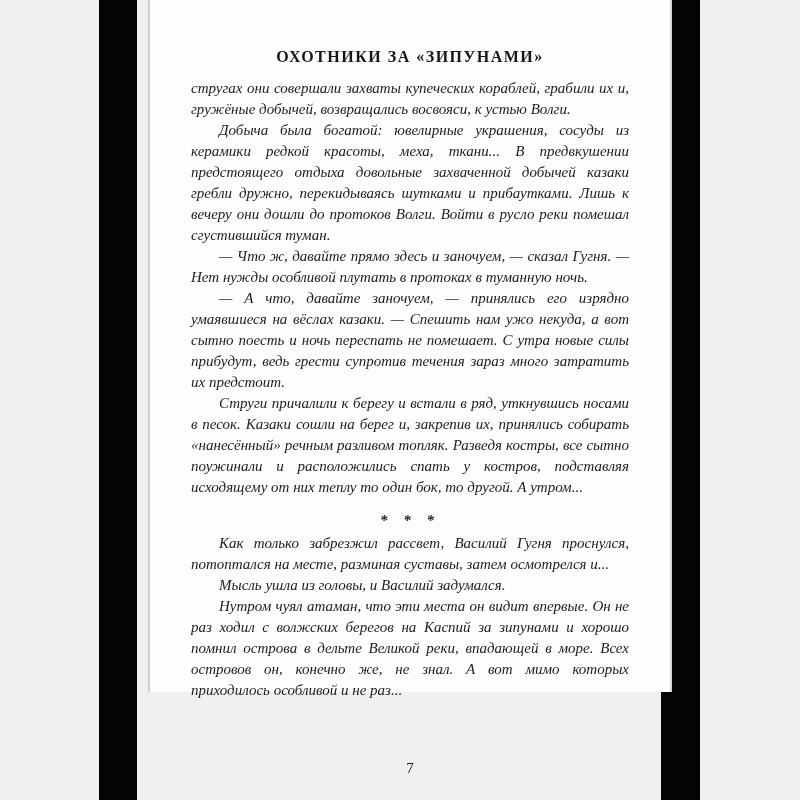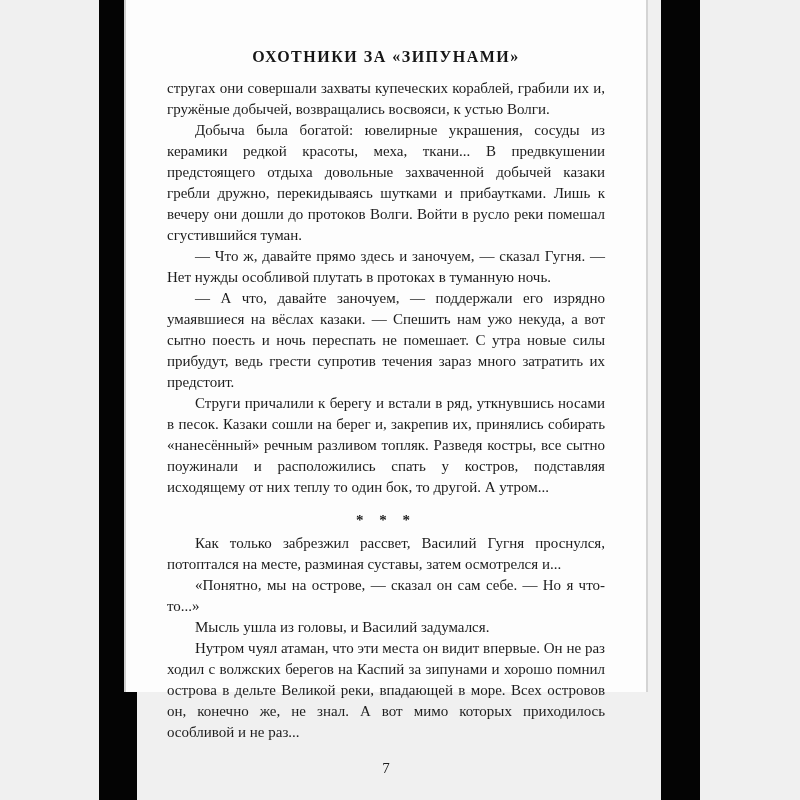--- a/index.html
+++ b/index.html
@@ -22,21 +22,21 @@
   .spine {
     position: absolute;
     top: 0;
     height: 800px;
     background: #040404;
   }
   .spine-left  { left: 99px;  width: 38px; }
   .spine-right { left: 661px; width: 39px; }
   .page {
     position: absolute;
-    left: 124px;
+    left: 148px;
     top: 0;
     width: 524px;
     height: 692px;
     background: #fdfdfd;
     box-shadow: inset 2px 0 0 #cfcfcf, inset -2px 0 0 #d4d4d4;
     box-sizing: border-box;
   }
   .chapter-title {
     margin: 47px 40px 0 40px;
     text-align: center;
@@ -46,20 +46,21 @@
     letter-spacing: 1.5px;
     color: #161616;
     font-family: "Liberation Serif", "DejaVu Serif", serif;
   }
   .page-body {
     margin: 12px 43px 0 43px;
     font-size: 15px;
     line-height: 21px;
     text-align: justify;
     color: #1c1c1c;
+    font-style: italic;
   }
   .page-body p {
     margin: 0;
     padding: 0;
   }
   .page-body p.plain  { text-indent: 0; }
   .page-body p.indent { text-indent: 28px; }
   .page-body p.separator {
     text-indent: 0;
     text-align: center;
@@ -85,24 +86,23 @@
   <div class="spine spine-left" style="background: rgb(4, 4, 4);"></div>
   <div class="spine spine-right" style="background: rgb(4, 4, 4);"></div>
 
   <div class="page" style="background: rgb(253, 253, 253); color: rgb(28, 28, 28);">
     <h1 class="chapter-title">ОХОТНИКИ ЗА «ЗИПУНАМИ»</h1>
 
     <div class="page-body">
         <p class="plain">стругах они совершали захваты купеческих кораблей, грабили их и, гружёные добычей, возвращались восвояси, к устью Волги.</p>
         <p class="indent">Добыча была богатой: ювелирные украшения, сосуды из керамики редкой красоты, меха, ткани... В предвкушении предстоящего отдыха довольные захваченной добычей казаки гребли дружно, перекидываясь шутками и прибаутками. Лишь к вечеру они дошли до протоков Волги. Войти в русло реки помешал сгустившийся туман.</p>
         <p class="indent">— Что ж, давайте прямо здесь и заночуем, — сказал Гугня. — Нет нужды особливой плутать в протоках в туманную ночь.</p>
-        <p class="indent">— А что, давайте заночуем, — поддержали его изрядно умаявшиеся на вёслах казаки. — Спешить нам ужо некуда, а вот сытно поесть и ночь переспать не помешает. С утра новые силы прибудут, ведь грести супротив течения зараз много затратить их предстоит.</p>
+        <p class="indent">— А что, давайте заночуем, — принялись его изрядно умаявшиеся на вёслах казаки. — Спешить нам ужо некуда, а вот сытно поесть и ночь переспать не помешает. С утра новые силы прибудут, ведь грести супротив течения зараз много затратить их предстоит.</p>
         <p class="indent">Струги причалили к берегу и встали в ряд, уткнувшись носами в песок. Казаки сошли на берег и, закрепив их, принялись собирать «нанесённый» речным разливом топляк. Разведя костры, все сытно поужинали и расположились спать у костров, подставляя исходящему от них теплу то один бок, то другой. А утром...</p>
         <p class="separator">* * *</p>
         <p class="indent">Как только забрезжил рассвет, Василий Гугня проснулся, потоптался на месте, разминая суставы, затем осмотрелся и...</p>
-        <p class="indent">«Понятно, мы на острове, — сказал он сам себе. — Но я что-то...»</p>
         <p class="indent">Мысль ушла из головы, и Василий задумался.</p>
         <p class="indent">Нутром чуял атаман, что эти места он видит впервые. Он не раз ходил с волжских берегов на Каспий за зипунами и хорошо помнил острова в дельте Великой реки, впадающей в море. Всех островов он, конечно же, не знал. А вот мимо которых приходилось особливой и не раз...</p>
       </div>
 
     <div class="page-number">7</div>
   </div>
 </div>
 
 </body></html>

